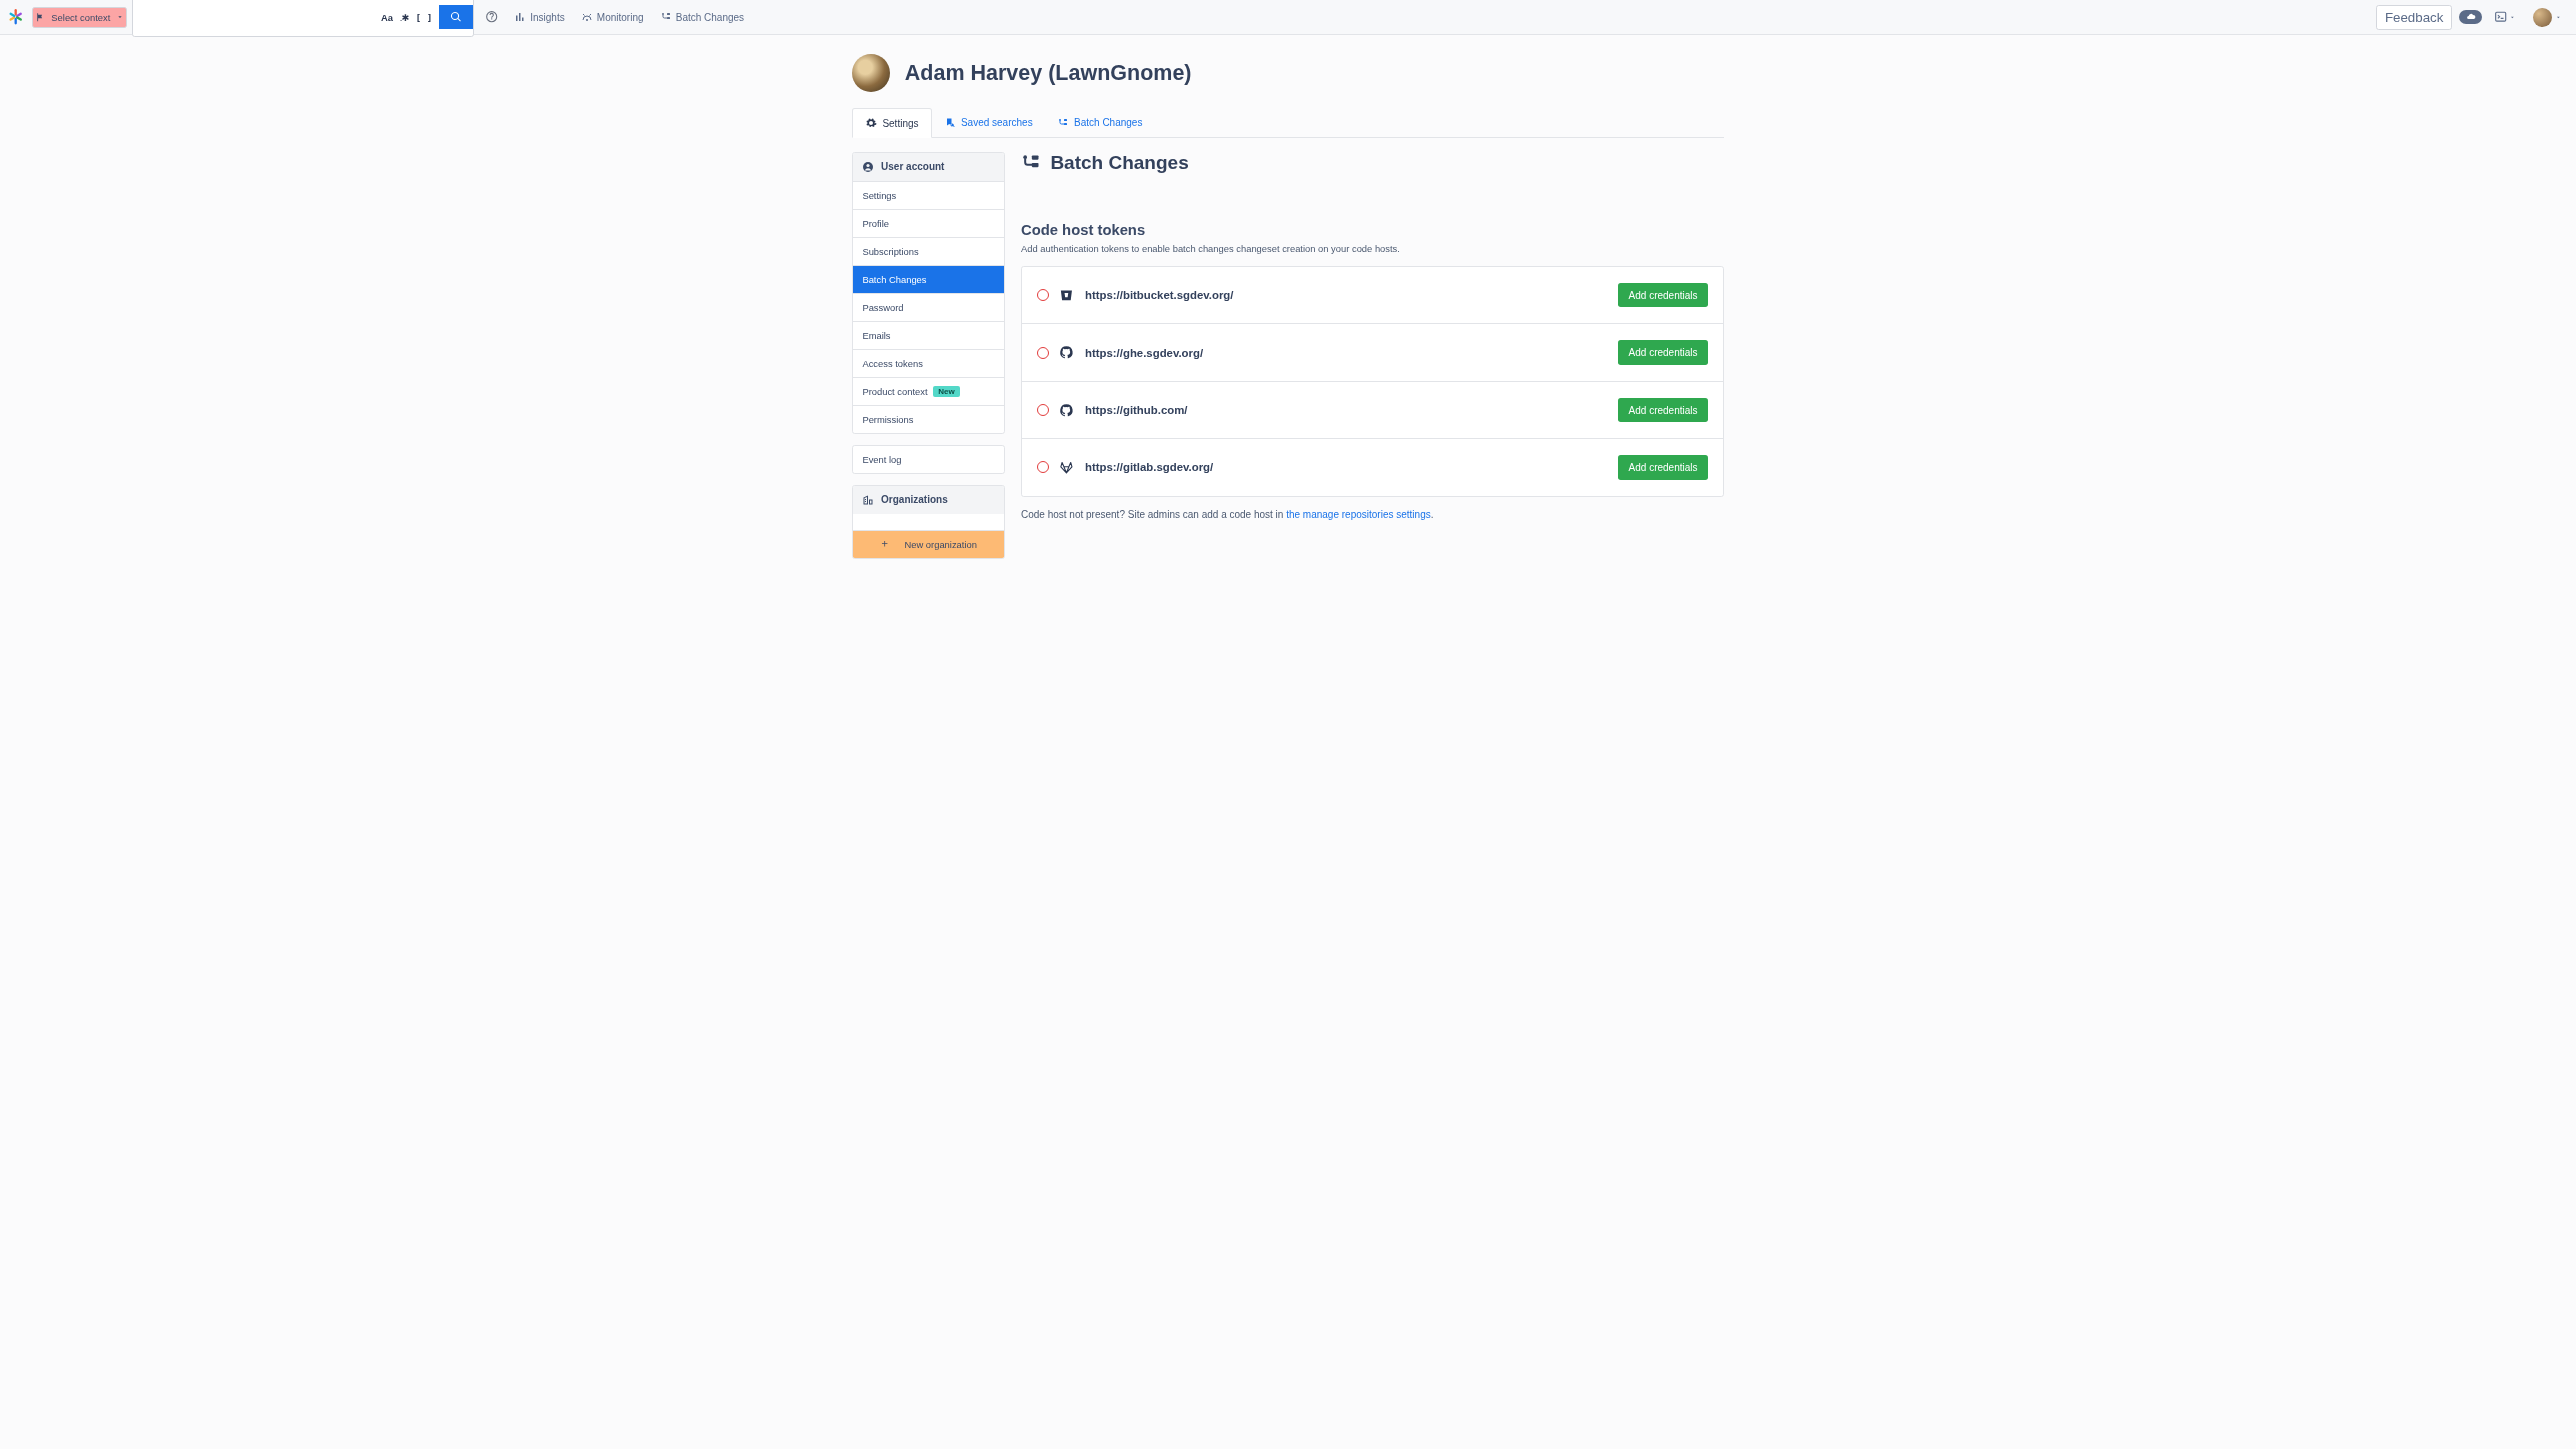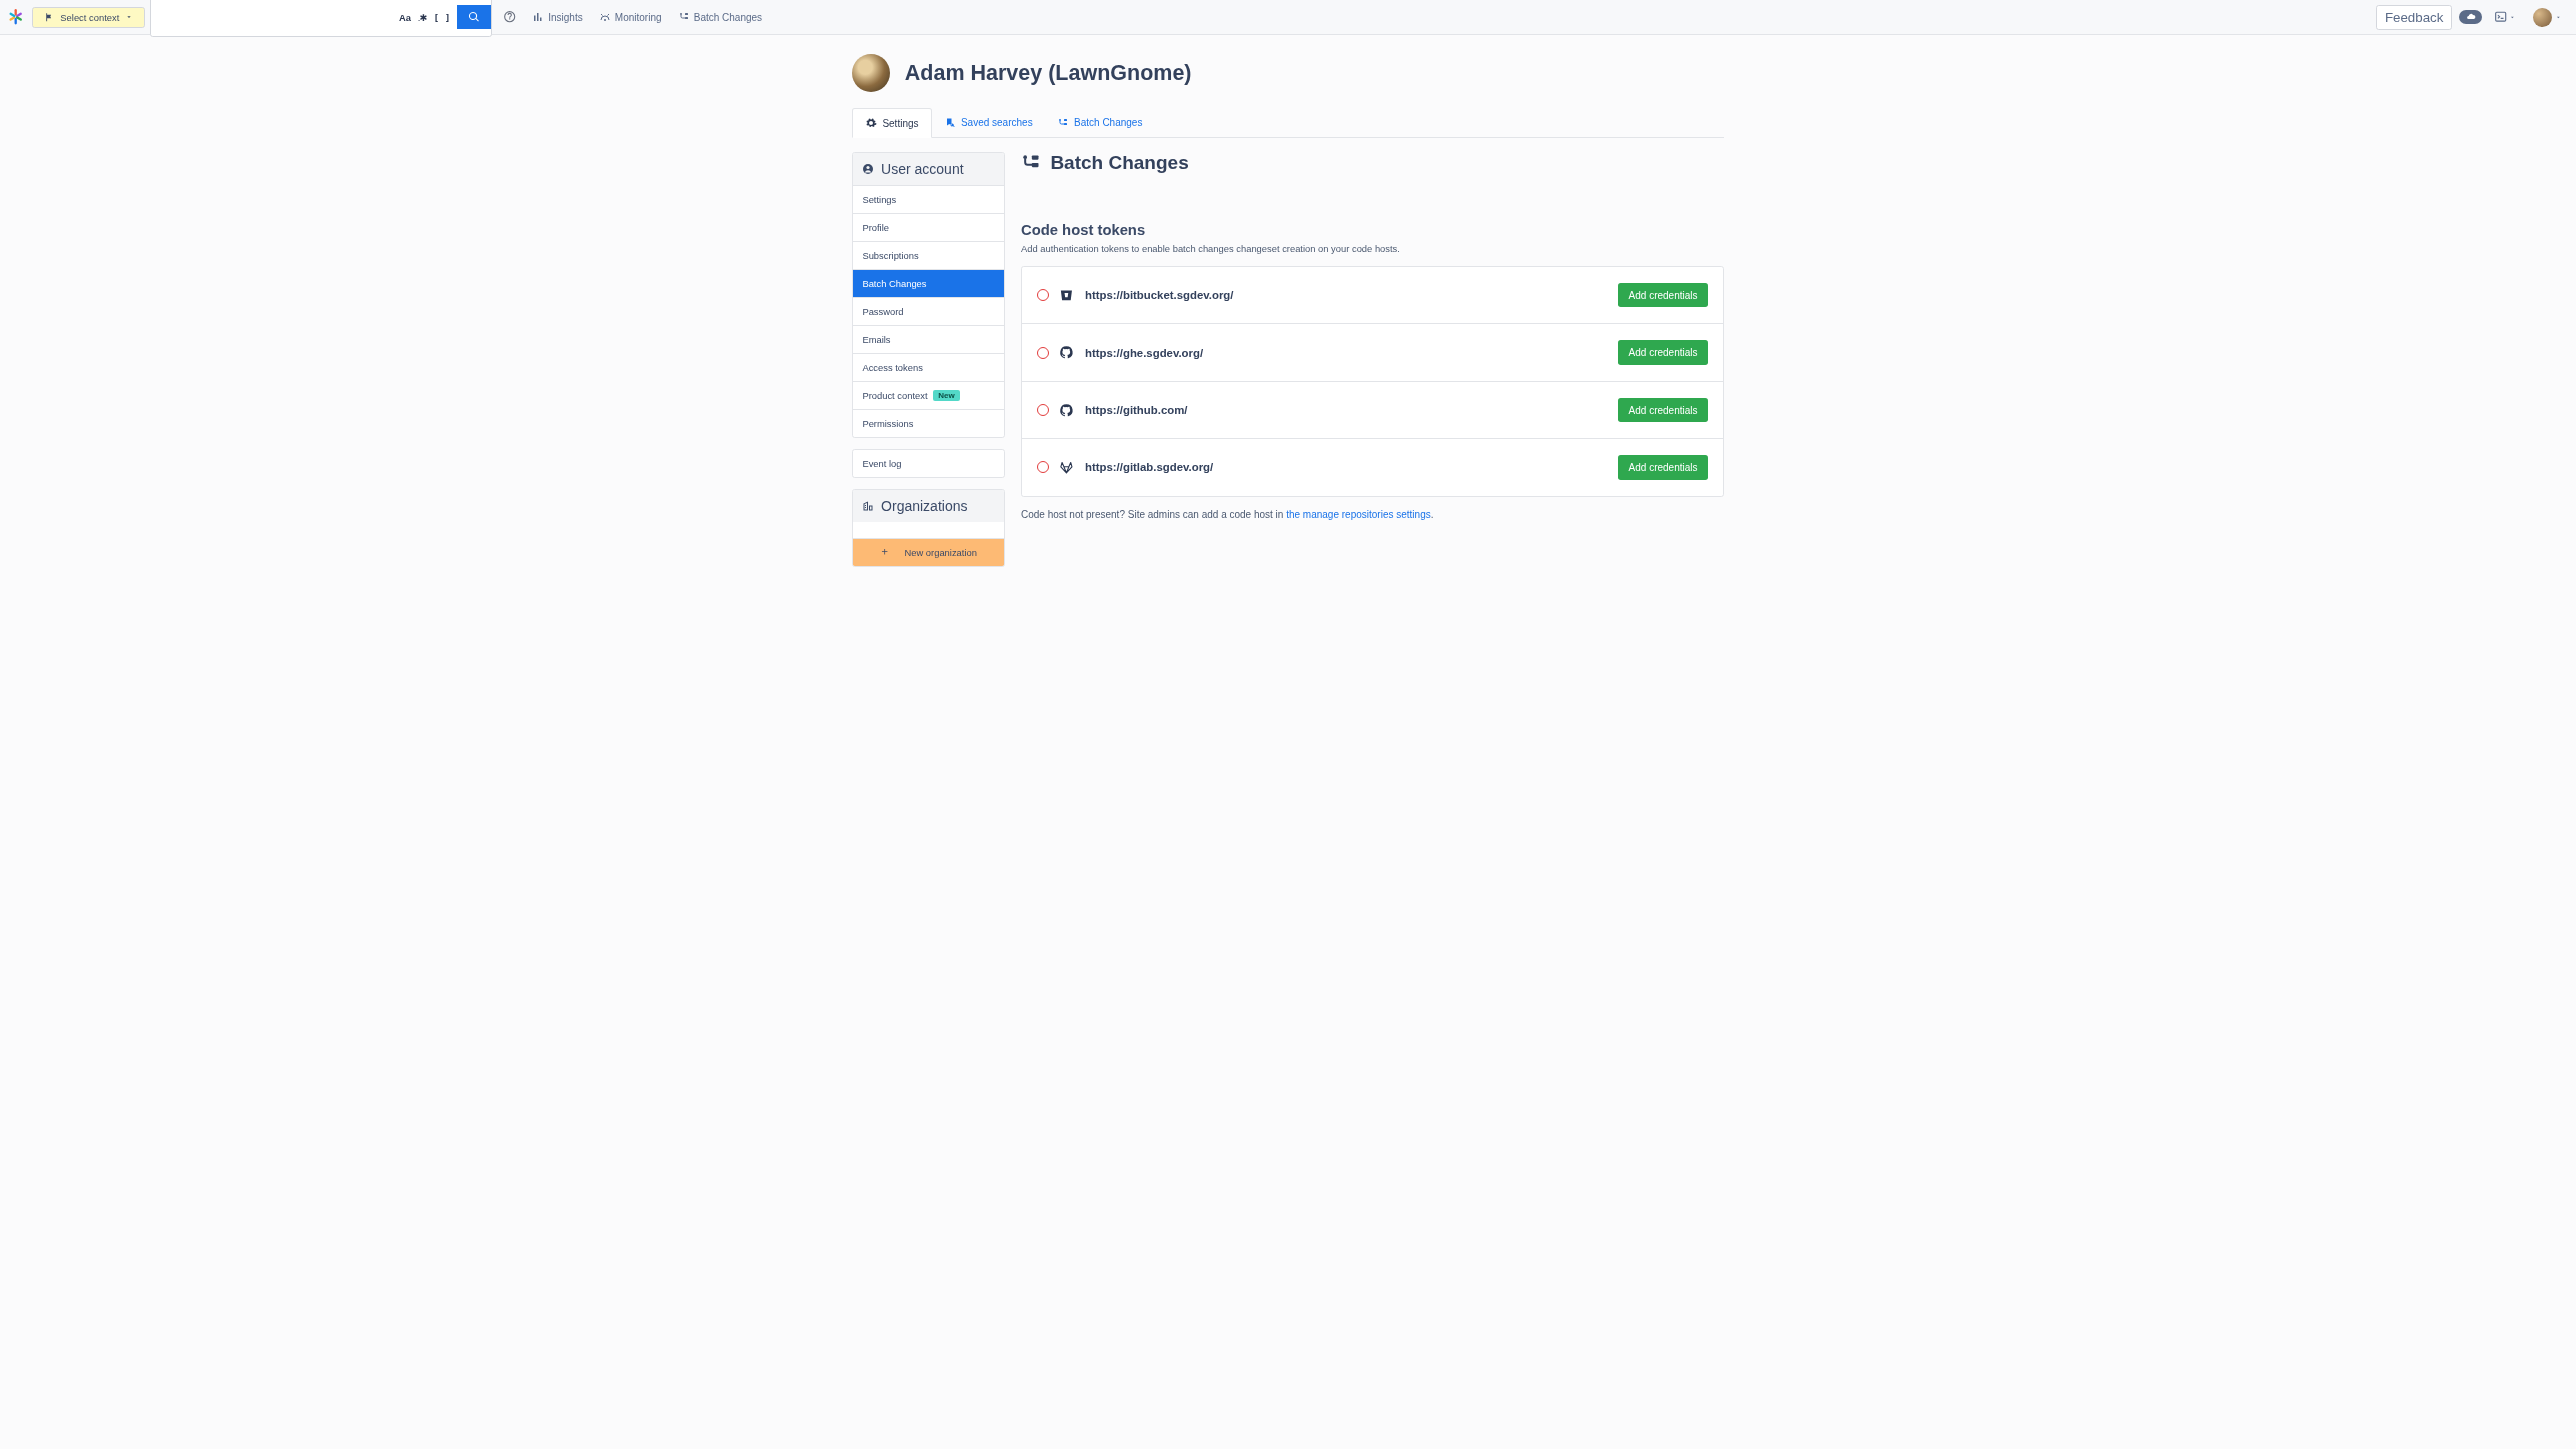--- a/index.html
+++ b/index.html
@@ -1,21 +1,21 @@
 <!DOCTYPE html>
 <html style="font-size:10.7px"><head>
 <meta charset="utf-8">
 <style>
 * { box-sizing: border-box; margin: 0; padding: 0; }
 body { font-family: -apple-system, BlinkMacSystemFont, "Segoe UI", Helvetica, Arial, sans-serif; background: #fbfbfc; color: #2b3750; font-size: 9.4px; }
 
 
 .topnav { display: flex; align-items: center; height: 35px; border-bottom: 0.7px solid #e2e4e8; background: #f7f8fa; padding: 0 5.4px; gap: 5.4px; }
 .logo { width: 21.5px; height: 21.5px; display: flex; align-items: center; justify-content: center; }
-.context-select { display: flex; align-items: center; gap: 5.4px; background: #fef9c3; border: 0.7px solid #d4d7dd; border-radius: 2.7px; padding: 4px 11px; color: #3b4a67; cursor: pointer; }
+.context-select { display: flex; align-items: center; gap: 5.4px; background: #fca5a5; border: 0.7px solid #d4d7dd; border-radius: 2.7px; padding: 4px 2px; color: #3b4a67; cursor: pointer; }
 .searchbar { display: flex; align-items: center; flex: 0 0 342px; border: 0.7px solid #d4d7dd; background: #fff; border-radius: 2.7px; overflow: hidden; height: 40px; }
 .search-input { flex: 1; border: none; outline: none; padding: 0 6.7px; font-size: 9.4px; }
 .search-toggles { display: flex; align-items: center; gap: 6.7px; padding: 0 6.7px; color: #2b3750; }
 .search-btn { width: 34px; height: 24px; background: #1a73e8; color: #fff; display: flex; align-items: center; justify-content: center; cursor: pointer; }
 .nav-icon-btn { display: flex; align-items: center; justify-content: center; width: 24px; height: 24px; color: #6b7280; cursor: pointer; }
 .nav-link { display: flex; align-items: center; gap: 4px; color: #5b6b88; padding: 4px 5.4px; cursor: pointer; font-size: 10px; }
 .nav-right { margin-left: auto; display: flex; align-items: center; gap: 6.7px; padding-right: 4px; }
 .feedback-btn { border: 0.7px solid #d4d7dd; background: #fff; padding: 4px 8px; border-radius: 2.7px; color: #5b6b88; cursor: pointer; }
 .extensions-ok { background: #5b6b88; color: #fff; border-radius: 9.4px; padding: 2px 5.4px; display: inline-flex; align-items: center; }
 .avatar-small { width: 19px; height: 19px; border-radius: 50%; background: radial-gradient(circle at 30% 30%, #d9b98a, #7a5b3a); display:inline-block; }
@@ -28,21 +28,21 @@
 
 
 .tabs { display: flex; border-bottom: 0.7px solid #e2e4e8; }
 .tab { display: flex; align-items: center; gap: 5.4px; padding: 8px 12px; color: #1a73e8; cursor: pointer; font-size: 10px; }
 .tab.active { color: #2b3750; border: 0.7px solid #e2e4e8; border-bottom: 0.7px solid #fff; background: #fff; border-radius: 2.7px 2.7px 0 0; margin-bottom: -0.7px; }
 
 
 .main { display: flex; gap: 16px; margin-top: 13.4px; }
 .sidebar { width: 153px; flex: none; }
 .side-group { border: 0.7px solid #e2e4e8; border-radius: 2.7px; background: #fff; margin-bottom: 10.7px; overflow: hidden; }
-.side-head { display: flex; align-items: center; gap: 6.7px; padding: 8px 9.4px; background: #f3f4f6; color: #3b4a67; font-weight: 400; font-size: 14px; }
+.side-head { display: flex; align-items: center; gap: 6.7px; padding: 8px 9.4px; background: #f3f4f6; color: #3b4a67; font-weight: 700; font-size: 10px; }
 .side-item { padding: 8px 9.4px; border-top: 0.7px solid #e2e4e8; color: #3b4a67; cursor: pointer; display: flex; align-items: center; gap: 5.4px; }
 .side-item.active { background: #1a73e8; color: #fff; }
 .badge-new { background: #53d8c8; color: #0b4f46; font-size: 8px; font-weight: 600; padding: 1.3px 5.4px; border-radius: 2px; }
 .new-org { padding: 8px 9.4px; border-top: 0.7px solid #e2e4e8; color: #3b4a67; cursor: pointer; display: flex; align-items: center; justify-content: center; gap: 15px; background: #fdba74; margin-top: 16px; }
 
 .content { flex: 1; }
 .content-title { display: flex; align-items: center; gap: 9.4px; font-size: 19px; font-weight: 600; color: #33415c; margin-bottom: 14.8px; }
 .section-title { font-size: 14.8px; font-weight: 600; color: #3b4a67; margin-bottom: 5.4px; margin-top: 48px; }
 .section-desc { color: #4b5970; margin-bottom: 12px; }
 .hosts-box { border: 0.7px solid #e2e4e8; border-radius: 2.7px; background: #fff; }

